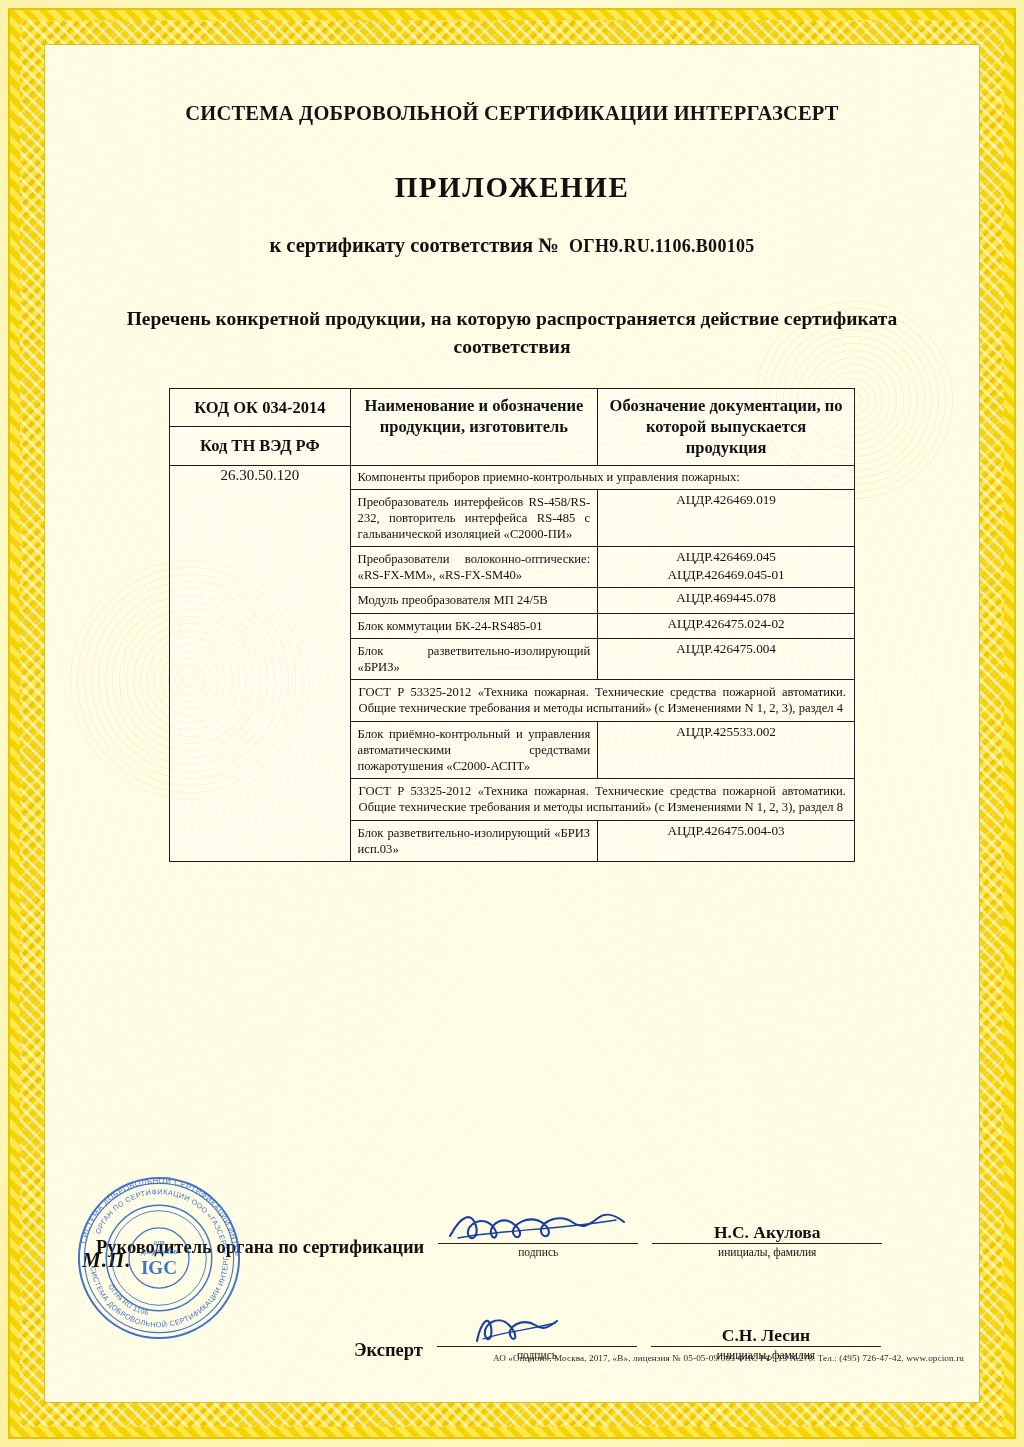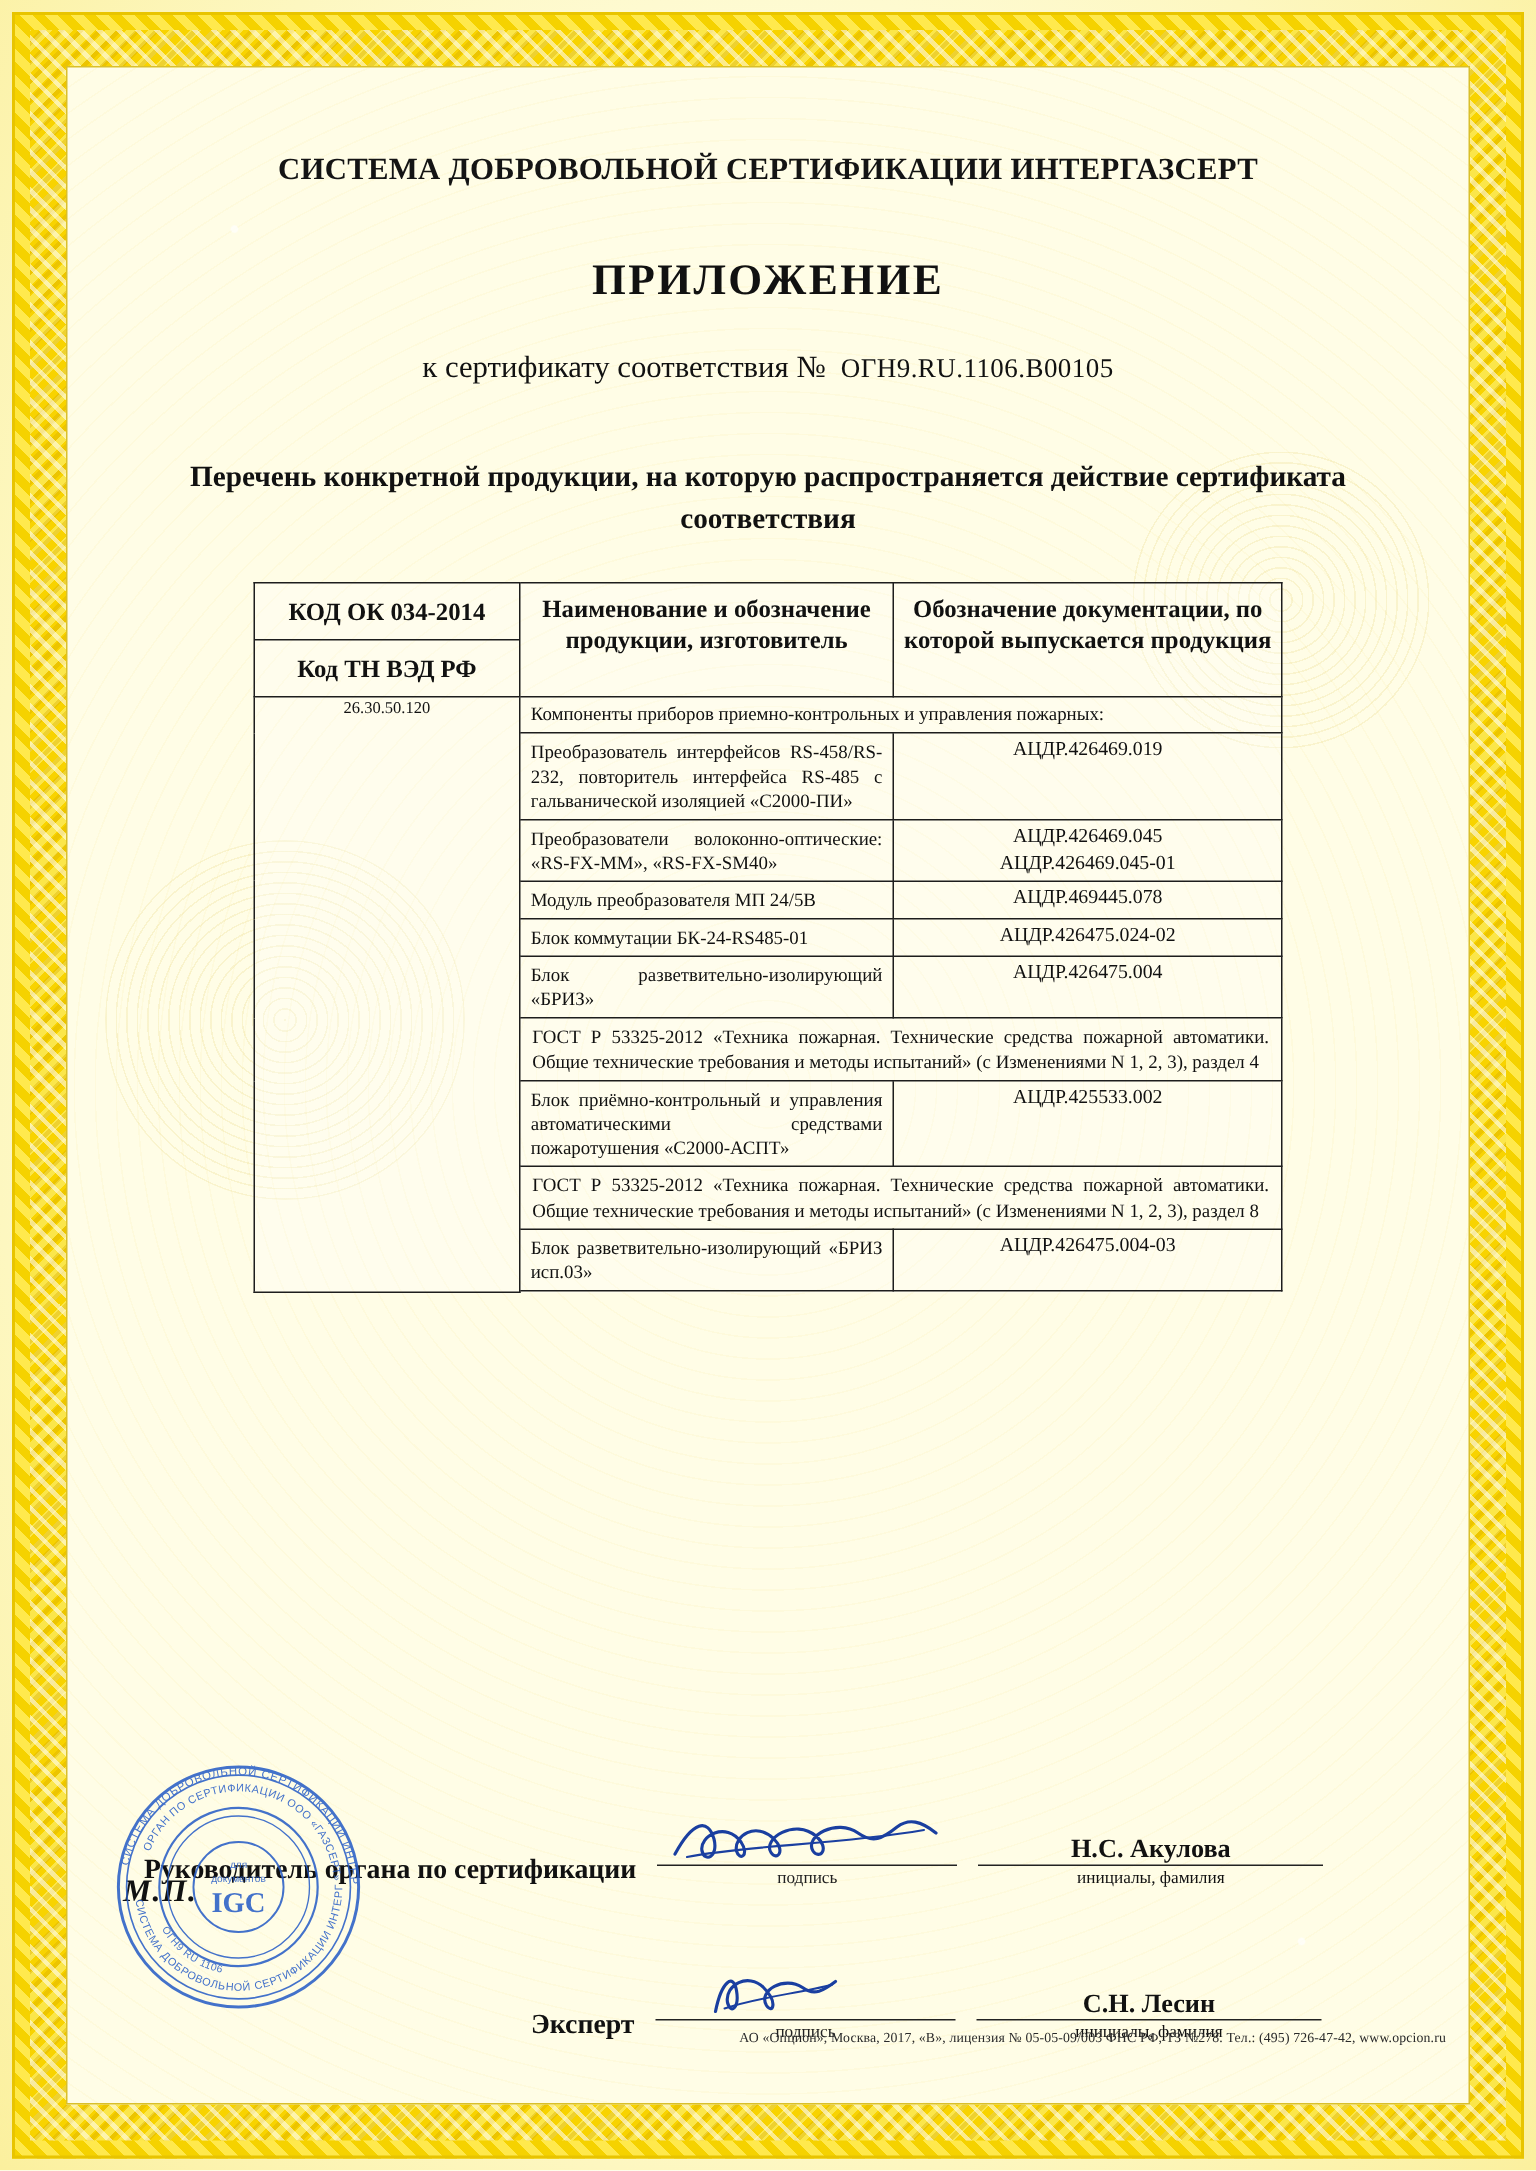--- a/index.html
+++ b/index.html
@@ -99,21 +99,21 @@
     text-align: center;
     font-size: 29px;
     font-weight: bold;
     letter-spacing: 1.6px;
     margin-top: 46px;
   }
   .subtitle-row {
     text-align: center;
     margin-top: 30px;
     font-size: 20.5px;
-    font-weight: normal;
+    font-weight: bold;
   }
   .subtitle-row .certno {
     font-size: 18px;
     margin-left: 10px;
     letter-spacing: .3px;
   }
   .list-title {
     text-align: center;
     margin-top: 48px;
     font-size: 19.5px;
@@ -141,21 +141,21 @@
     line-height: 1.3;
   }
   .hdr-left-top, .hdr-left-bottom { padding: 8px 4px; }
   td.cell {
     font-size: 12.6px;
     padding: 4px 7px;
     line-height: 1.28;
   }
   td.code-col {
     text-align: center;
-    font-size: 11px;
+    font-size: 15px;
     vertical-align: middle;
   }
   td.doc-col {
     text-align: center;
     font-size: 13.2px;
     vertical-align: middle;
     line-height: 1.35;
   }
   td.name-col { text-align: justify; }
   td.gost {

